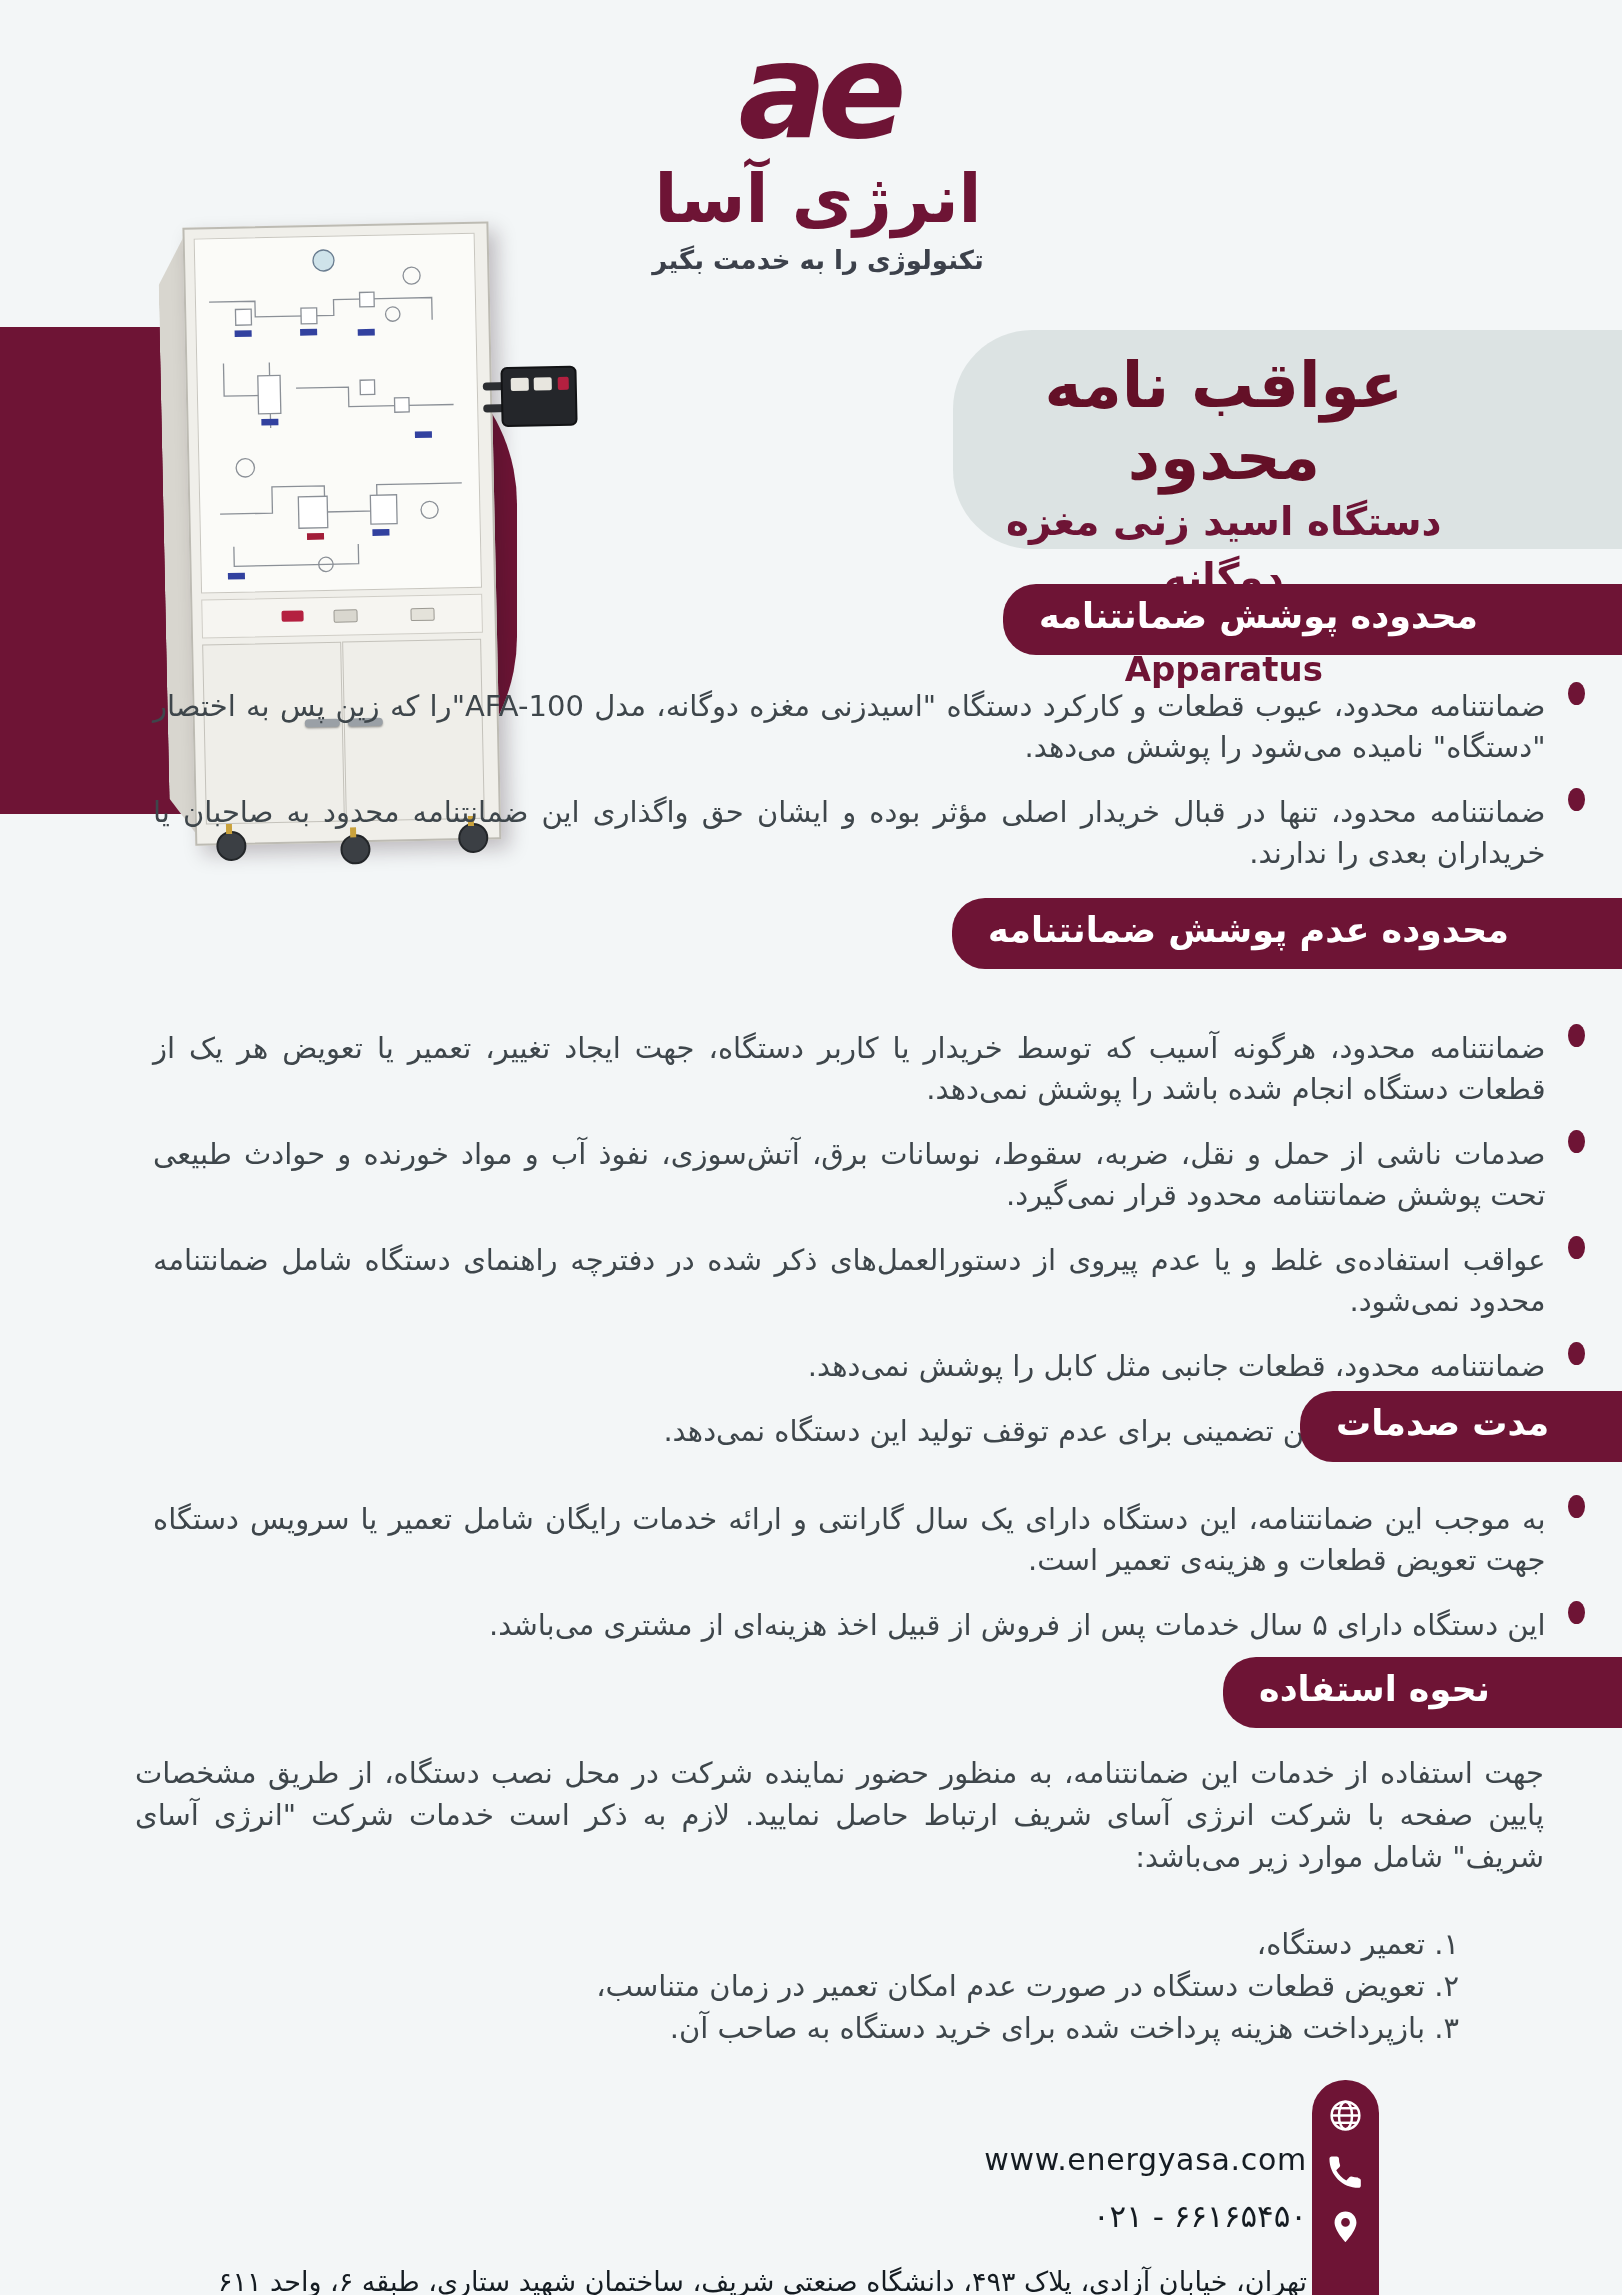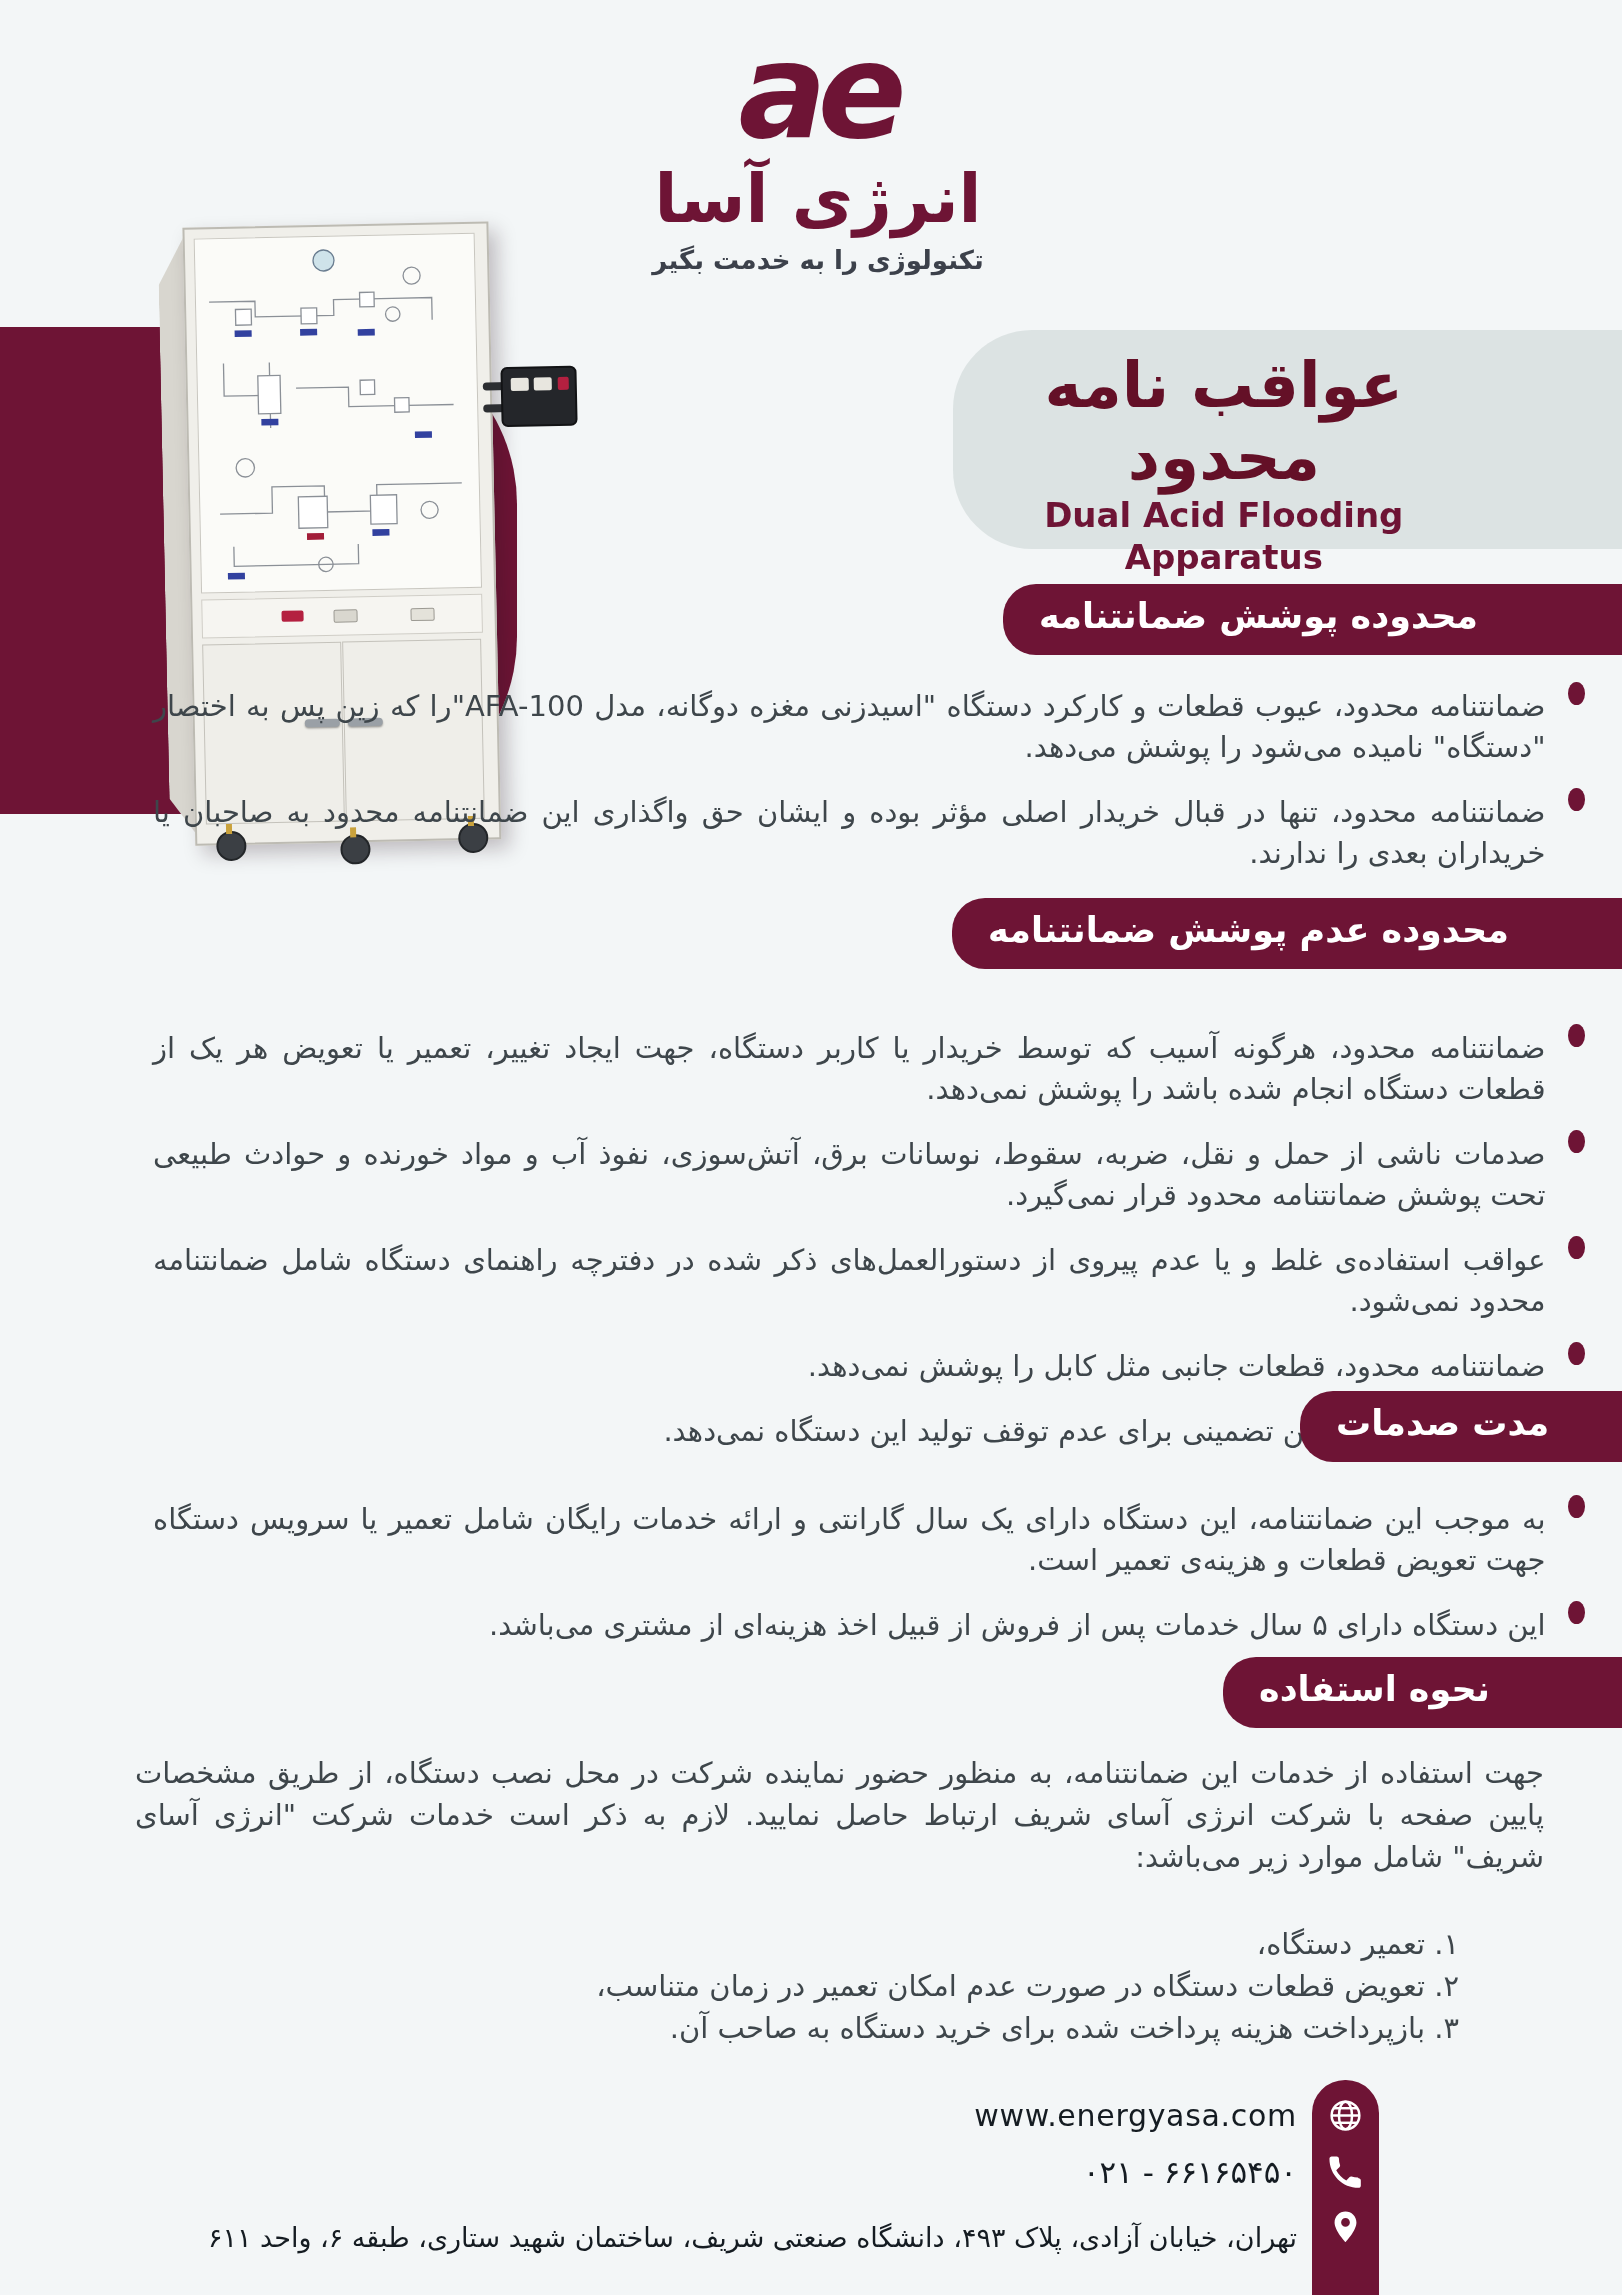--- a/index.html
+++ b/index.html
@@ -77,21 +77,21 @@
   .para{position:absolute;left:135px;right:79px;top:1752px;direction:rtl;color:#3e464b;
         font-size:29px;line-height:42px;text-align:justify;margin:0;}
   .numlist{position:absolute;right:164px;left:141px;top:1923px;direction:rtl;color:#3e464b;
         font-size:29px;line-height:42px;text-align:right;margin:0;padding:0;list-style:none;}
 
   
   .fbar{position:absolute;left:1312px;top:2080px;width:67px;height:216px;background:#6e1435;
         border-radius:33px 33px 0 0;}
   .ficon{position:absolute;left:15.7px;width:35px;height:35px;}
   .ficon svg{width:35px;height:35px;display:block;}
-  .ftext{position:absolute;right:326px;text-align:right;color:#151c22;}
+  .ftext{position:absolute;right:316px;text-align:right;color:#151c22;margin-top:44px;}
   .fweb{top:2098px;font-size:30px;letter-spacing:0.7px;}
   .fphone{top:2154px;font-size:31px;direction:ltr;text-align:right;}
   .faddr{top:2222px;font-size:27px;direction:rtl;width:1112px;}
 </style>
 </head>
 <body>
 
 <div id="page">
 
   <div class="blob"></div>
@@ -162,20 +162,21 @@
 
   <div class="logo-wrap">
     <div class="logo-mark">ae</div>
     <div class="logo-wordmark">انرژی آسا</div>
     <div class="logo-tagline">تکنولوژی را به خدمت بگیر</div>
   </div>
 
   <div class="hero">
     <div class="hero-inner">
       <div class="hero-title">عواقب نامه محدود</div>
+      <div class="hero-sub">دستگاه اسید زنی مغزه دوگانه</div>
       <div class="hero-sub-en">Dual Acid Flooding Apparatus</div>
     </div>
   </div>
 
   <div class="pill pill1">محدوده پوشش ضمانتنامه</div>
   <ul class="blist s1">
     <li>
       <span class="dot"></span>
       <p class="btxt">ضمانتنامه محدود، عیوب قطعات و کارکرد دستگاه "اسیدزنی مغزه دوگانه، مدل AFA-100"را که زین پس به اختصار "دستگاه" نامیده می‌شود را پوشش می‌دهد.</p>
     </li>

